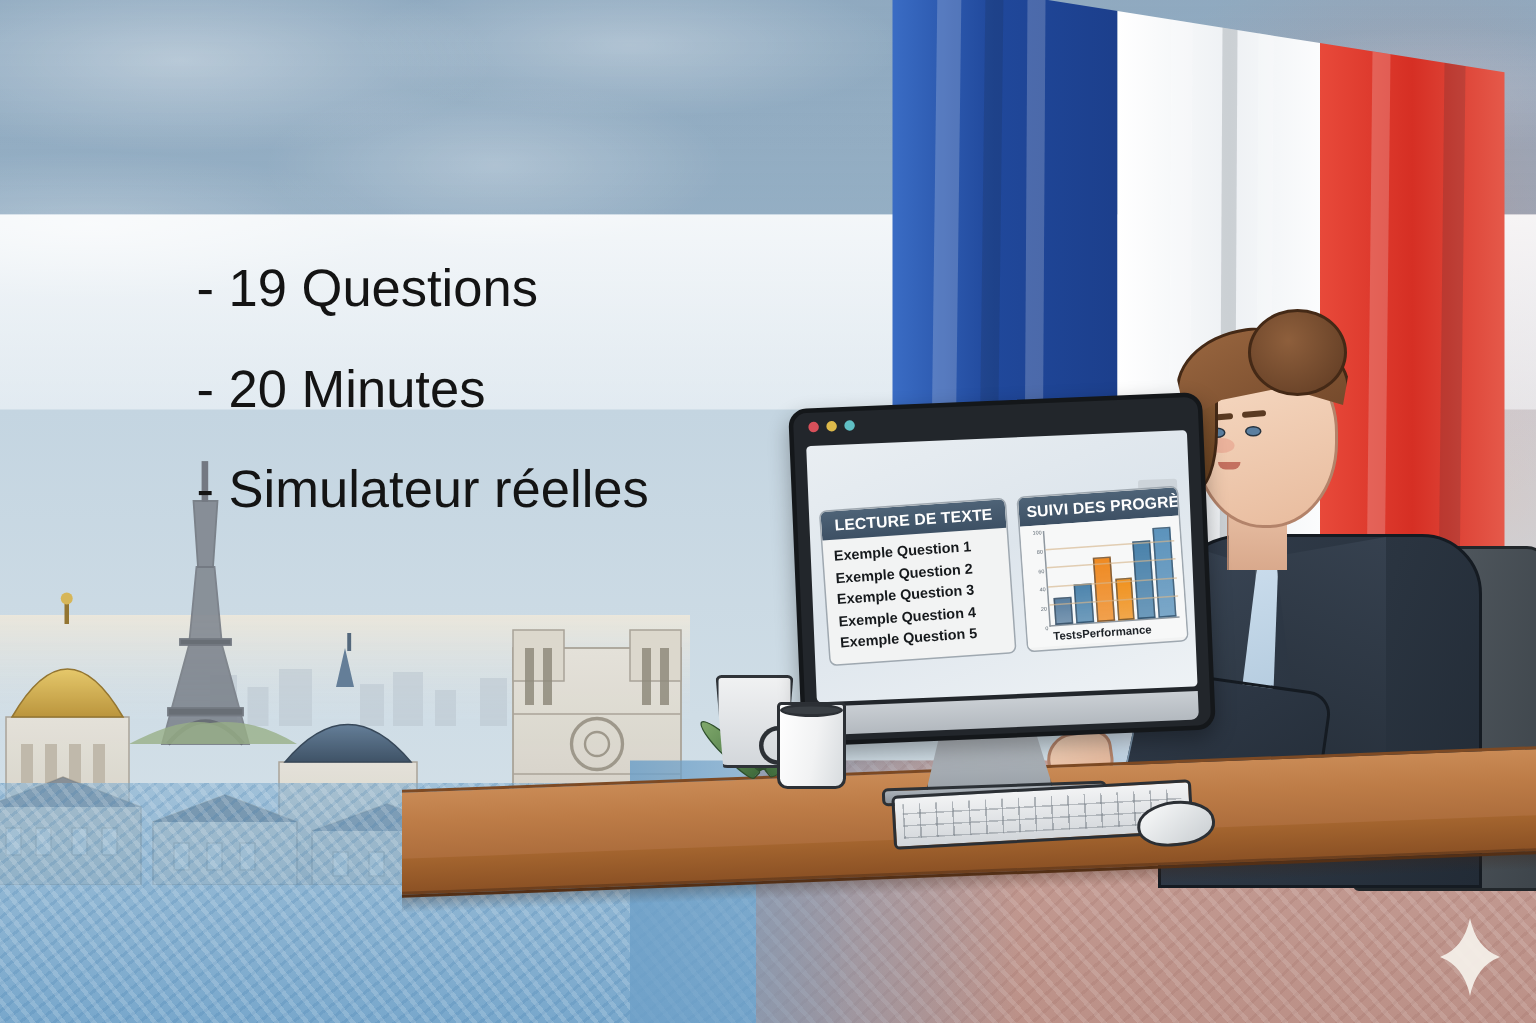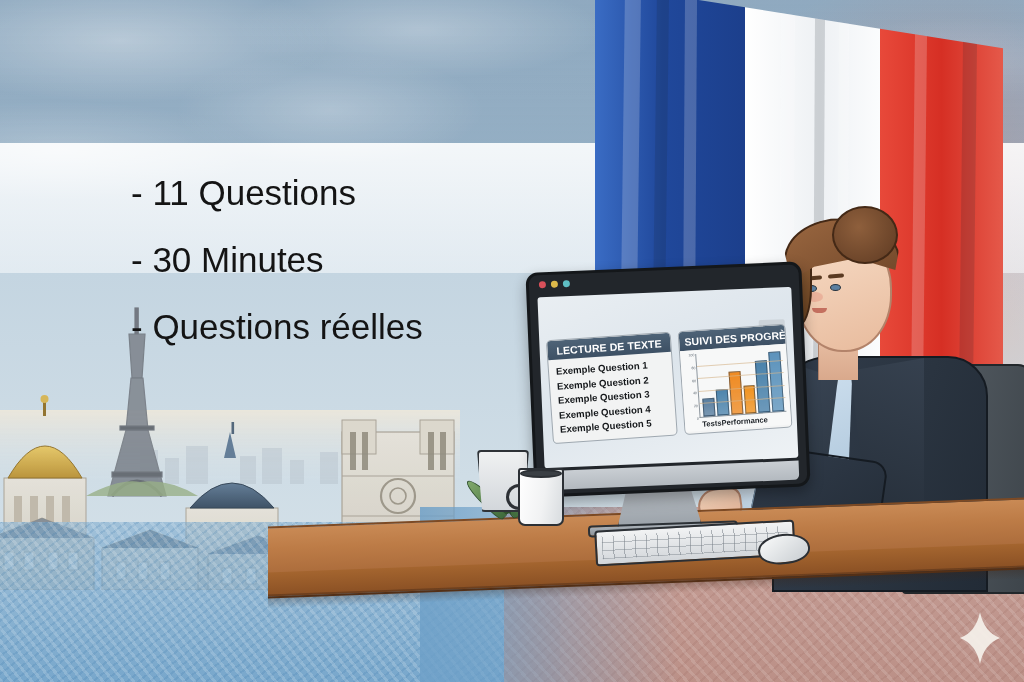--- a/index.html
+++ b/index.html
@@ -505,23 +505,23 @@
       <g opacity=".16" fill="#1a2330">
         <path d="M72 -10 L84 -10 L80 318 L68 310 Z"></path>
         <path d="M230 -10 L240 -10 L238 362 L228 358 Z"></path>
         <path d="M378 -10 L392 -10 L388 338 L374 344 Z"></path>
       </g>
     </g>
   </svg>
 
 
   <div class="bullets">
-    <div class="bullet">- 11 Questions</div>
-    <div class="bullet">- 30 Minutes</div>
-    <div class="bullet">- Questions réelles</div>
+    <div class="bullet">- 19 Questions</div>
+    <div class="bullet">- 20 Minutes</div>
+    <div class="bullet">- Simulateur réelles</div>
   </div>
 
   <div class="floor-left"></div>
   <div class="floor-right"></div>
   <div class="floor-blend"></div>
 
   <div class="woman">
     <div class="chair"></div>
     <div class="torso"></div>
     <div class="shirt"></div>

